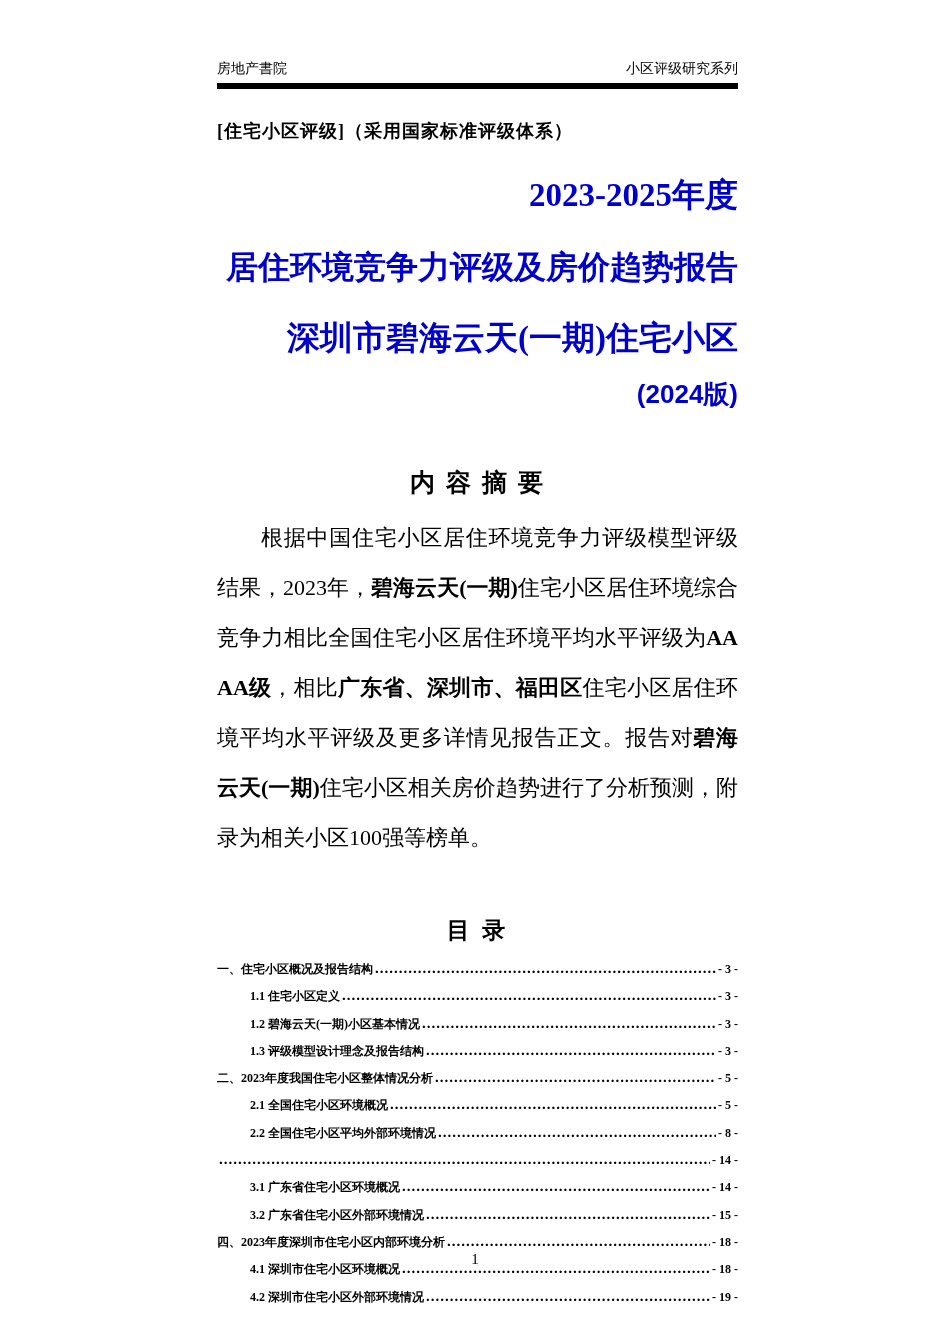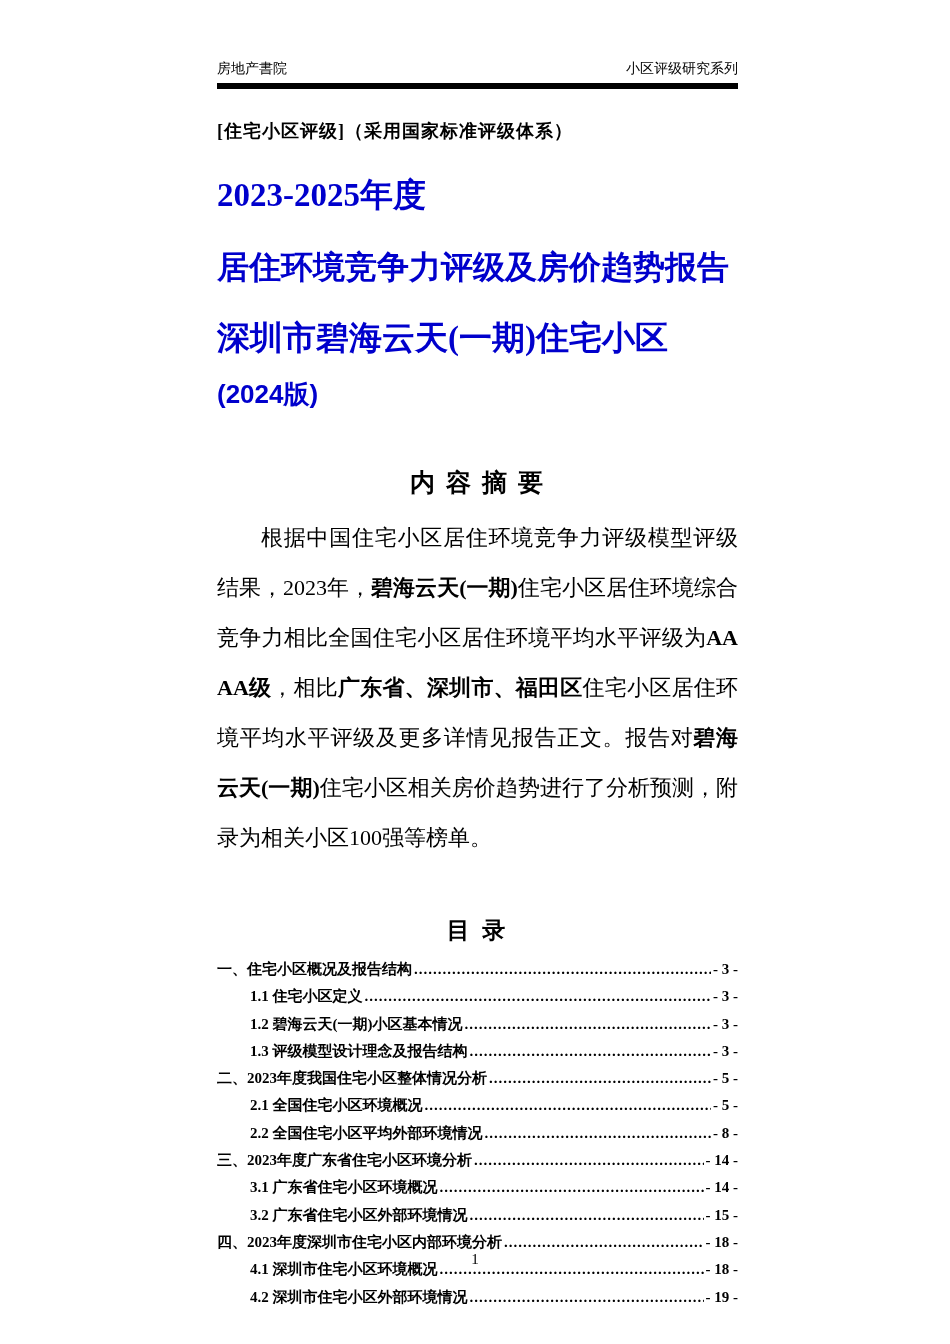--- a/index.html
+++ b/index.html
@@ -29,21 +29,21 @@
     margin-top: 5px;
   }
   
   .rating-type {
     margin-top: 30px;
     font-size: 18px;
     font-weight: bold;
     letter-spacing: 1px;
   }
   
-  .title-block { text-align: left; }
+  .title-block { text-align: right; }
   .title-line { font-weight: bold; }
   .title-year    { margin-top: 30px; font-size: 33px; font-family: "Liberation Serif", "DejaVu Serif", serif; }
   .title-estate  { margin-top: 26px; font-size: 33px; font-family: "Liberation Serif", "DejaVu Serif", serif; }
   .title-subject { margin-top: 28px; font-size: 32px; font-family: "Liberation Sans", "DejaVu Sans", sans-serif; }
   .title-edition { margin-top: 16px; font-size: 26px; font-family: "Liberation Sans", "DejaVu Sans", sans-serif; }
   
   .summary-heading {
     margin-top: 54px;
     text-align: center;
     font-size: 25px;
@@ -62,21 +62,21 @@
   .summary-paragraph .b { font-weight: bold; }
   
   .toc-heading {
     margin-top: 52px;
     text-align: center;
     font-size: 23px;
     font-weight: bold;
     font-family: "Liberation Sans", "DejaVu Sans", sans-serif;
     letter-spacing: 3px;
   }
-  .toc { margin-top: 14px; font-size: 15px; font-weight: bold; }
+  .toc { margin-top: 14px; font-size: 12px; font-weight: bold; }
   .toc-row {
     display: flex;
     align-items: baseline;
     height: 27.3px;
     cursor: pointer;
   }
   .toc-row.level-2 { padding-left: 33px; }
   .toc-label { white-space: nowrap; }
   .toc-leader {
     flex: 1;
@@ -156,21 +156,20 @@
       <span class="toc-label">2.1 全国住宅小区环境概况</span>
       <span class="toc-leader"></span>
       <span class="toc-pageno">- 5 -</span>
     </div>
     <div class="toc-row level-2">
       <span class="toc-label">2.2 全国住宅小区平均外部环境情况</span>
       <span class="toc-leader"></span>
       <span class="toc-pageno">- 8 -</span>
     </div>
     <div class="toc-row level-1">
-      <span class="toc-label">三、2023年度广东省住宅小区环境分析</span>
       <span class="toc-leader"></span>
       <span class="toc-pageno">- 14 -</span>
     </div>
     <div class="toc-row level-2">
       <span class="toc-label">3.1 广东省住宅小区环境概况</span>
       <span class="toc-leader"></span>
       <span class="toc-pageno">- 14 -</span>
     </div>
     <div class="toc-row level-2">
       <span class="toc-label">3.2 广东省住宅小区外部环境情况</span>

